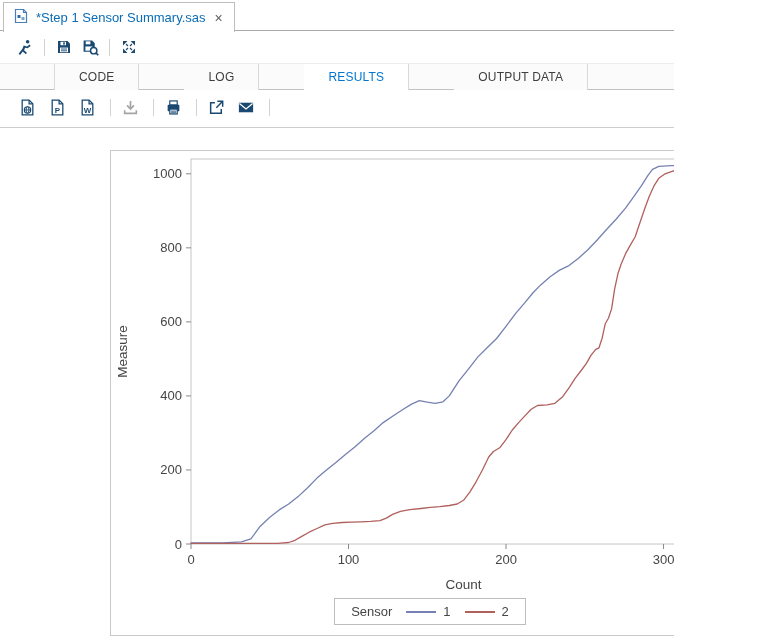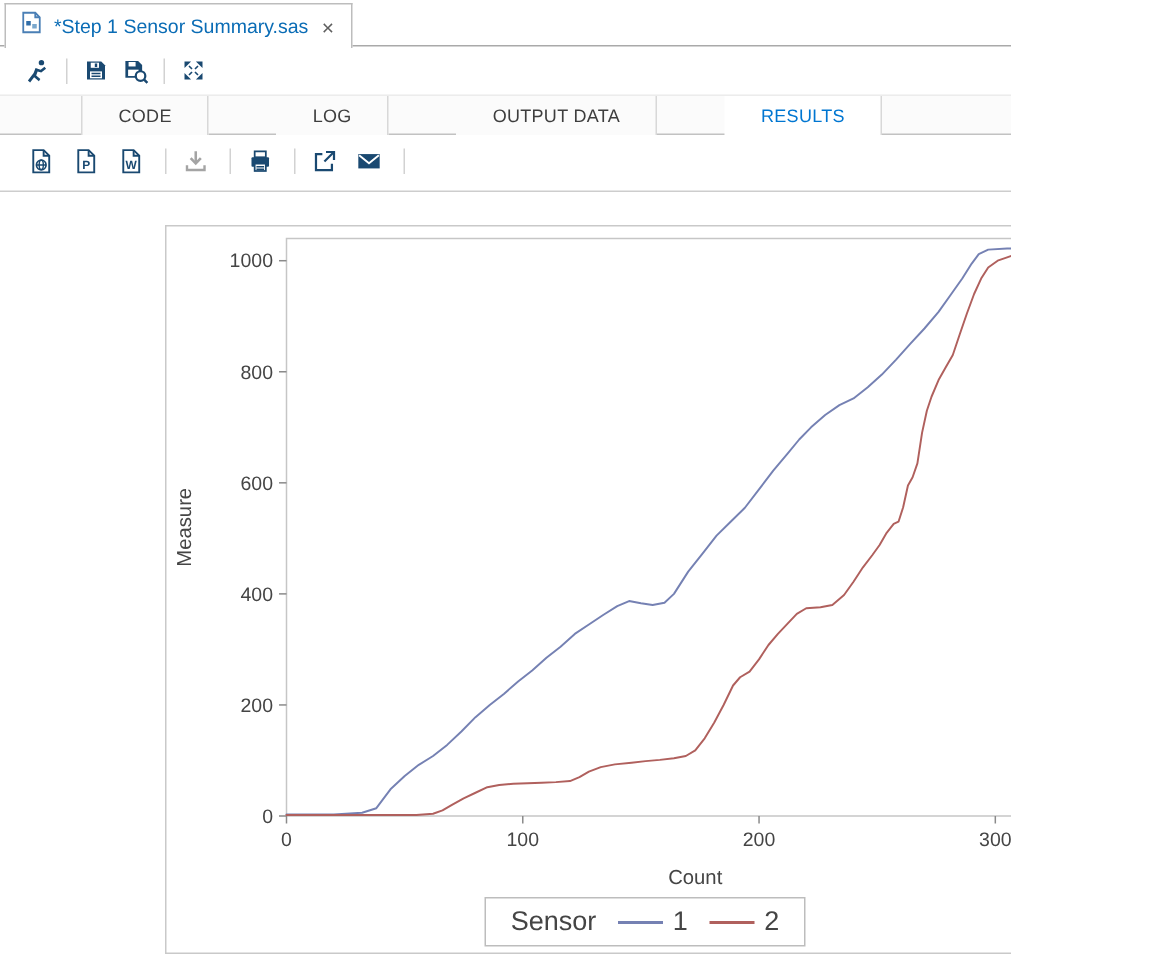--- a/index.html
+++ b/index.html
@@ -28,21 +28,21 @@
   
   .results-toolbar { position:absolute; left:0; top:91px; width:774px; height:33px; display:flex; align-items:center; padding-left:14px; background:#ffffff; }
   .results-toolbar .icon-btn { margin-right:4px; }
   .content-divider { position:absolute; left:0; top:127px; width:774px; height:1px; background:#cdcdcd; }
 
   
   .content { position:absolute; left:0; top:128px; width:774px; height:516px; background:#ffffff; border-right:1px solid #ededed; }
   .chart-panel { position:absolute; left:110px; top:150px; width:640px; height:486px; background:#ffffff; border:1px solid #c9c9c9; }
   .chart-panel svg.plot { position:absolute; left:0; top:0; font-family:"Liberation Sans", sans-serif; }
   .legend-row { position:absolute; left:0; top:447px; width:100%; display:flex; justify-content:center; }
-  .legend-box { display:inline-flex; align-items:flex-start; gap:14px; border:1px solid #bdbdbd; padding:5px 16px; font-size:18px; color:#454545; background:#ffffff; }
+  .legend-box { display:inline-flex; align-items:flex-start; gap:14px; border:1px solid #bdbdbd; padding:5px 16px; font-size:13px; color:#454545; background:#ffffff; }
   .legend-entry { display:inline-flex; align-items:center; gap:7px; }
   .legend-swatch { display:inline-block; width:30px; height:2px; background:#888; }
 </style>
 </head>
 <body>
 
 <div class="app">
 
   <div class="tab-bar">
     <div class="editor-tab">
@@ -91,22 +91,22 @@
       <svg width="16" height="16" viewBox="0 0 16 16">
         <path d="M2 2h4.4L2 6.4zM14 2v4.4L9.6 2zM2 14V9.6L6.4 14zM14 14H9.6L14 9.6z" fill="#1a4971"></path>
         <path d="M5 5l2 2M11 5L9 7M5 11l2-2M11 11l-2-2" stroke="#1a4971" stroke-width="1.1"></path>
       </svg>
     </span>
   </div>
 
   <div class="view-tabs">
     <div class="view-tab">CODE</div>
     <div class="view-tab">LOG</div>
+    <div class="view-tab active">RESULTS</div>
     <div class="view-tab">OUTPUT DATA</div>
-    <div class="view-tab active">RESULTS</div>
   </div>
 
   <div class="results-toolbar">
     <span class="icon-btn">
       <svg width="17" height="17" viewBox="0 0 16 16">
         <path d="M3 1h6.5l3.5 3.5V15H3z" fill="#ffffff" stroke="#1a4971" stroke-width="1.2"></path>
         <path d="M9.5 1v3.5H13" fill="none" stroke="#1a4971" stroke-width="1.2"></path>
         <circle cx="8" cy="10.3" r="3" fill="none" stroke="#1a4971" stroke-width="1.1"></circle>
         <line x1="5" y1="10.3" x2="11" y2="10.3" stroke="#1a4971" stroke-width="0.9"></line>
         <ellipse cx="8" cy="10.3" rx="1.3" ry="3" fill="none" stroke="#1a4971" stroke-width="0.9"></ellipse>

